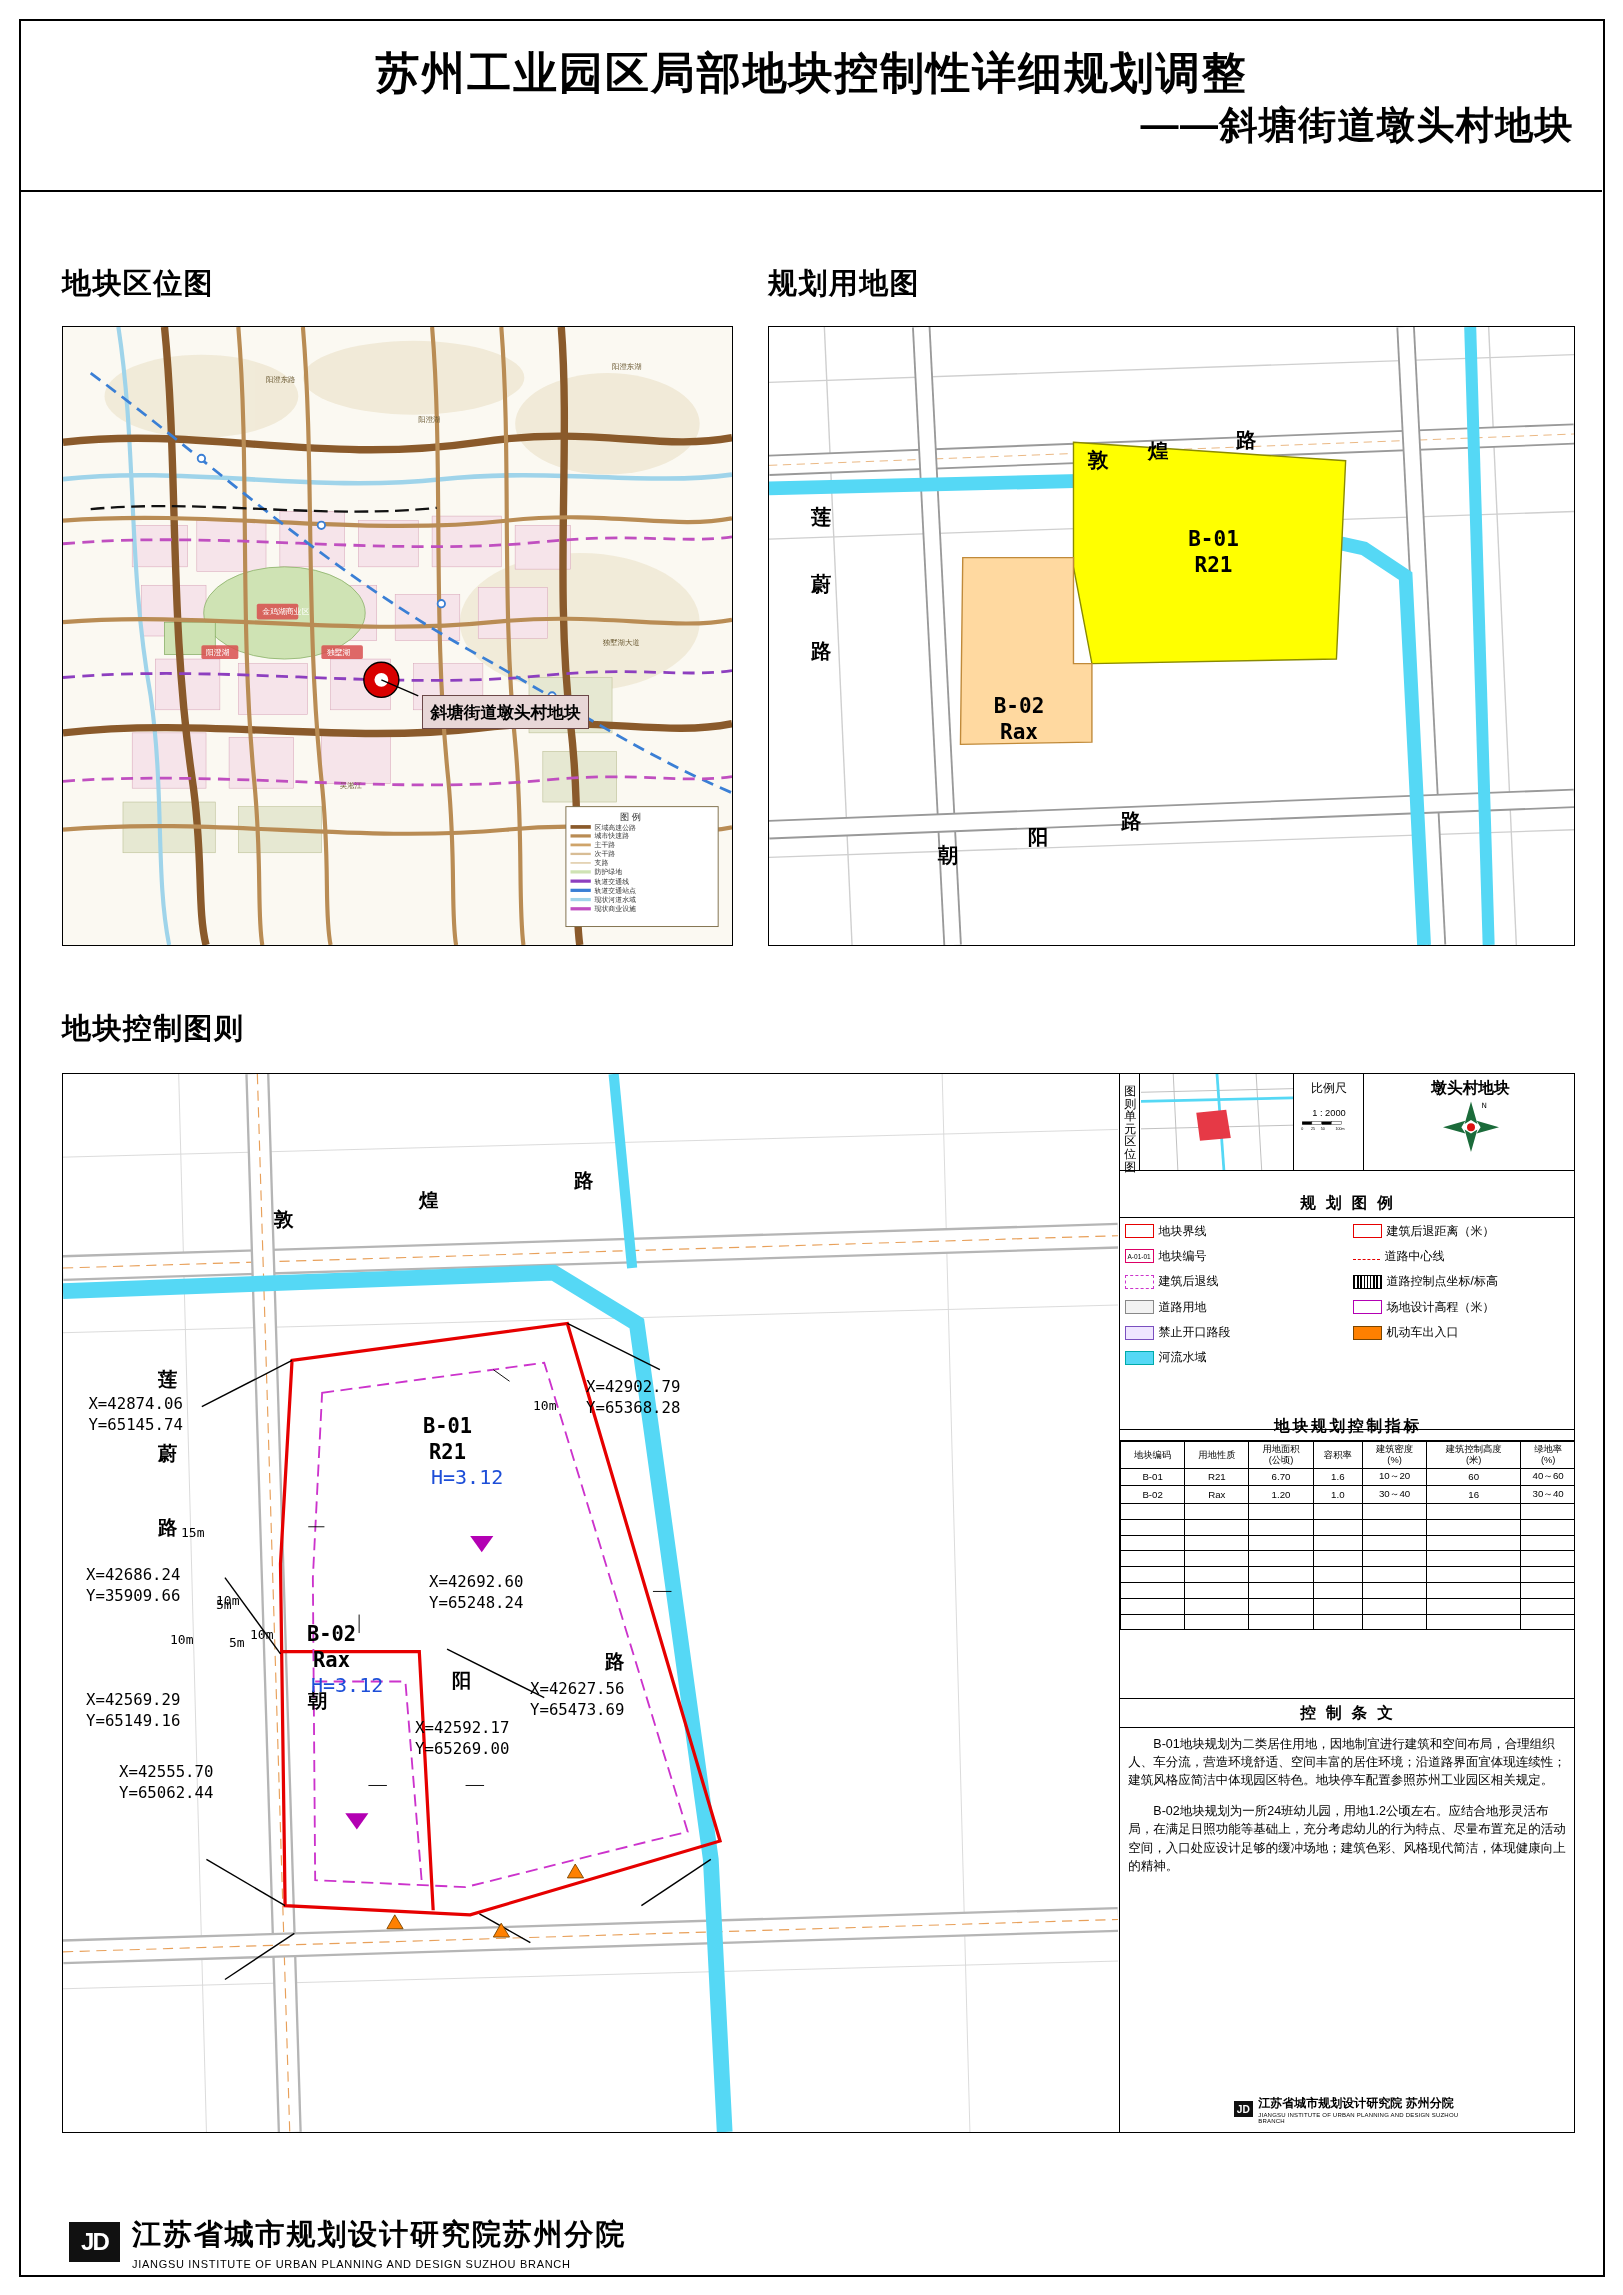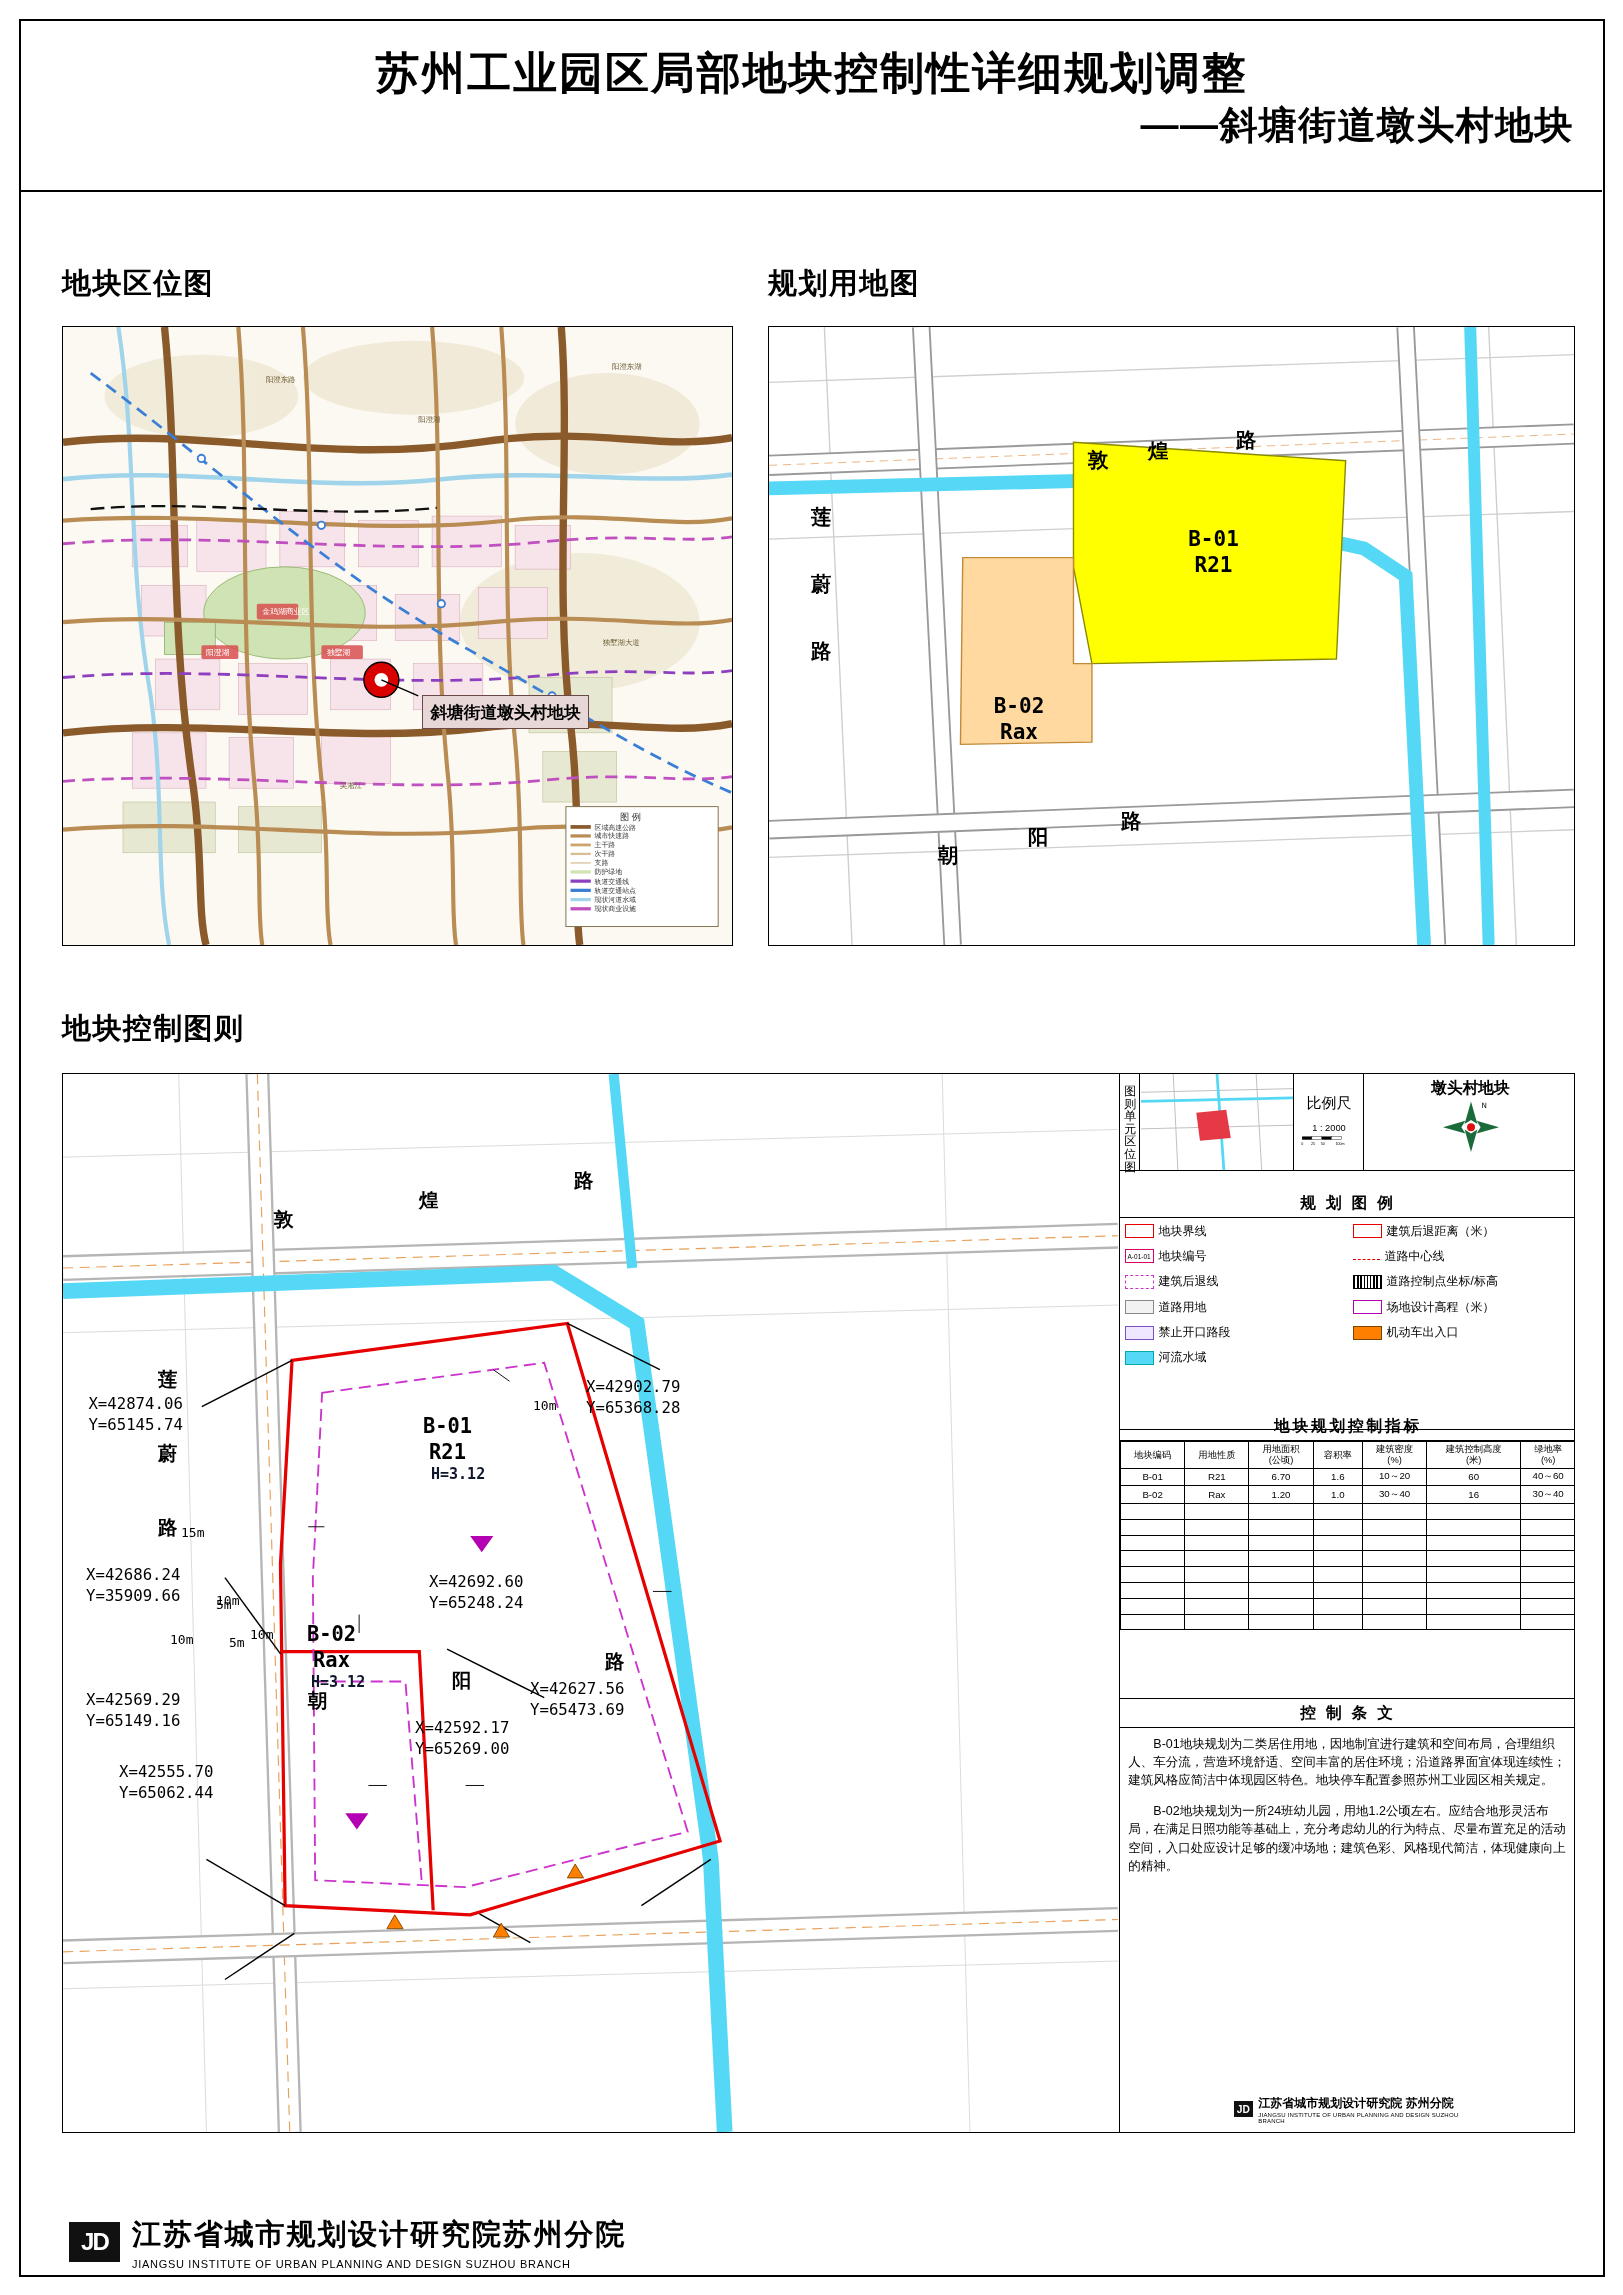--- a/index.html
+++ b/index.html
@@ -23,21 +23,21 @@
   .rd-name{position:absolute;font-size:20.4px;font-weight:bold;letter-spacing:0.9px;}
   .parcel-txt{position:absolute;text-align:center;font-size:21px;font-weight:bold;line-height:1.25;font-family:"DejaVu Sans Mono",monospace;}
   
   #ctrl-box{left:62px;top:1073px;width:1513px;height:1060px;}
   .ctrl-title{position:absolute;left:28px;top:12px;font-size:24px;font-weight:bold;letter-spacing:0.9px;}
   .ctrl-sub{position:absolute;right:14px;top:46px;font-size:18.5px;font-weight:bold;}
   .ctrl-left{position:absolute;left:0;top:0;width:1055px;height:100%;}
   .ctrl-right{position:absolute;left:1056px;top:0;width:457px;height:100%;border-left:1.4px solid #000;box-sizing:border-box;}
   .coord{position:absolute;font-family:"DejaVu Sans Mono",monospace;font-size:15.7px;line-height:1.35;white-space:nowrap;}
   .dim{position:absolute;font-family:"DejaVu Sans Mono",monospace;font-size:13px;}
-  .hgt{position:absolute;font-family:"DejaVu Sans Mono",monospace;font-size:15px;color:#0f172a;font-weight:bold;}
+  .hgt{position:absolute;font-family:"DejaVu Sans Mono",monospace;font-size:20px;color:#1d4ed8;font-weight:normal;}
   
   .rb{position:absolute;left:0;width:100%;box-sizing:border-box;border-bottom:1.4px solid #000;}
   .rb-h{text-align:center;font-size:15.7px;font-weight:bold;letter-spacing:2.8px;padding:3.7px 0;border-bottom:0.9px solid #000;}
   .legend-grid{display:grid;grid-template-columns:1fr 1fr;font-size:12px;}
   .lg-item{display:flex;align-items:center;gap:5px;padding:4.2px 4.6px;}
   .sw{width:27px;height:12px;flex:none;border:0.9px solid #000;}
   table.idx{border-collapse:collapse;width:100%;font-size:9.7px;}
   table.idx th,table.idx td{border:0.7px solid #000;text-align:center;padding:1.9px 0.9px;font-weight:normal;}
   table.idx th{font-size:9.3px;line-height:1.15;}
   .terms{font-size:12.5px;line-height:1.45;padding:6.5px 8.3px;text-indent:2em;}
@@ -383,21 +383,21 @@
                 <path d="M250,0 L262,210"></path>
             </g>
             <g stroke="#55d8f5" stroke-width="6" fill="none">
               <path d="M0,60 L330,52"></path>
                 <path d="M165,0 L180,210"></path>
             </g>
             <polygon points="120,85 185,78 195,140 128,146" fill="#e63946"></polygon>
           </svg>
         </div>
         <div style="position:absolute;left:175px;top:0;width:69px;height:100%;border-right:0.9px solid #000;box-sizing:border-box;">
-          <div style="text-align:center;font-size:15px;margin-top:20px;line-height:1.15;">比例尺</div>
+          <div style="text-align:center;font-size:12px;margin-top:8px;line-height:1.15;">比例尺</div>
           <div style="text-align:center;font-size:9.3px;margin-top:12px;">1 : 2000</div>
           <svg viewBox="0 0 150 30" style="width:90%;margin:0.9px 5%;">
             <rect x="10" y="6" width="24" height="8" fill="#000"></rect>
               <rect x="34" y="6" width="24" height="8" fill="#fff" stroke="#000"></rect>
             <rect x="58" y="6" width="24" height="8" fill="#000"></rect>
               <rect x="82" y="6" width="24" height="8" fill="#fff" stroke="#000"></rect>
             <text x="8" y="26" font-size="9">0</text>
               <text x="32" y="26" font-size="9">25</text>
             <text x="56" y="26" font-size="9">50</text>
               <text x="92" y="26" font-size="9">100m</text>

